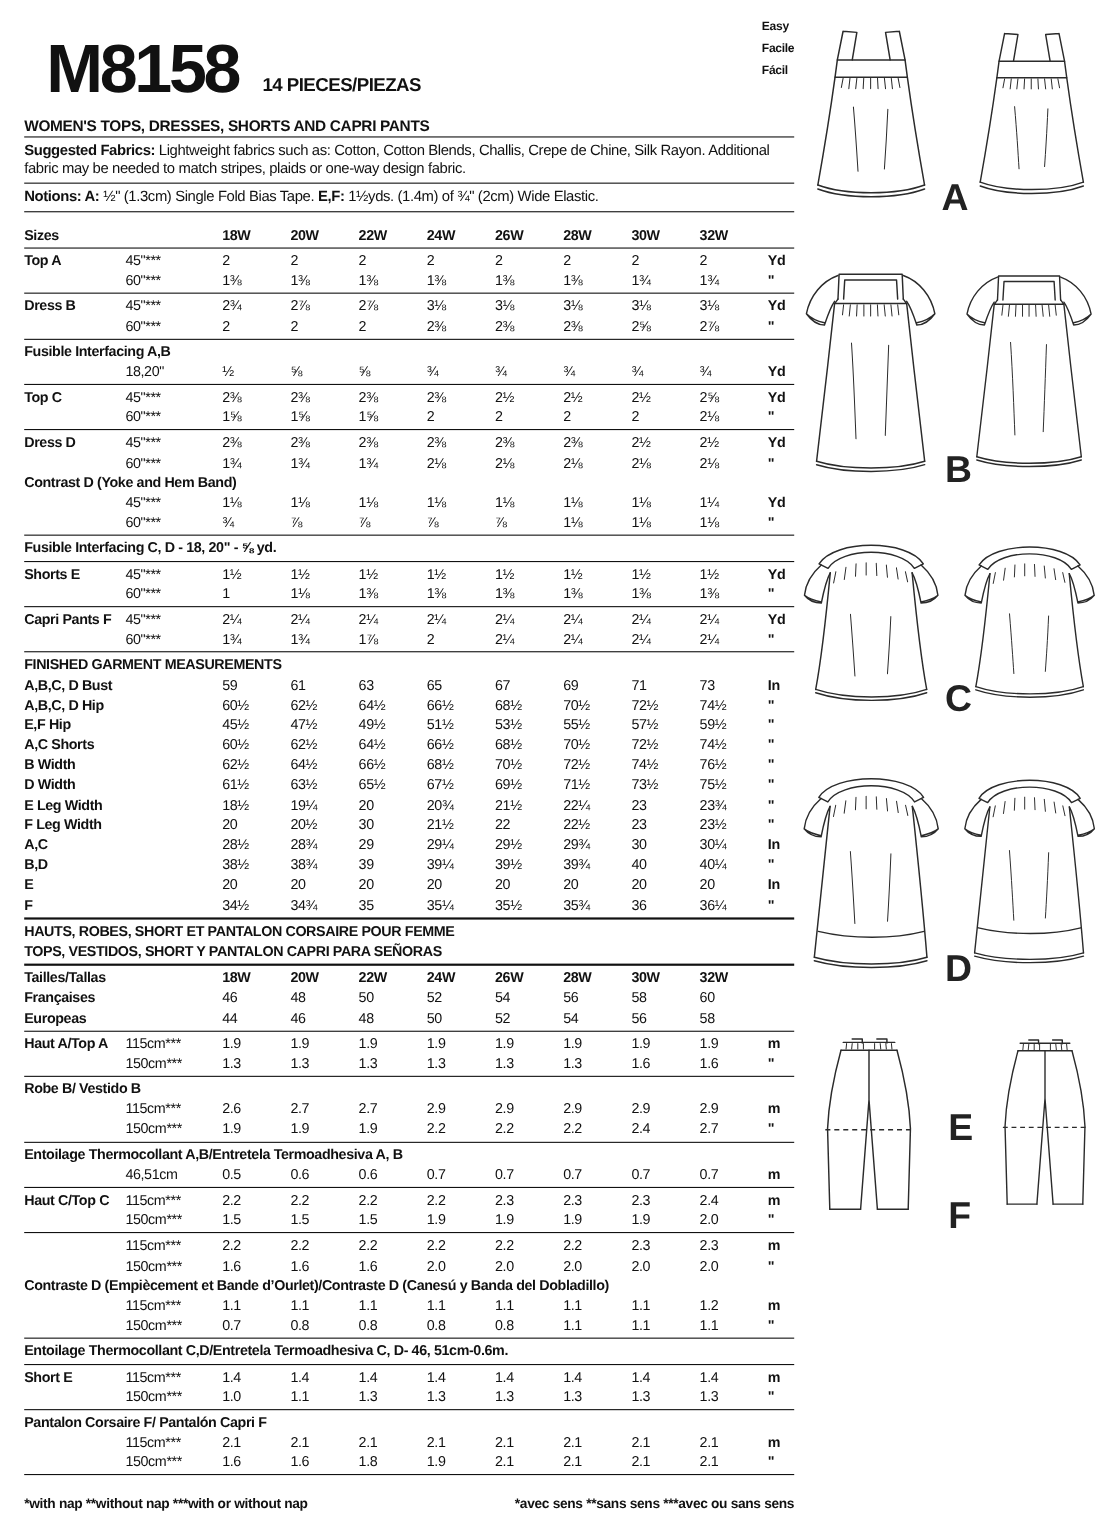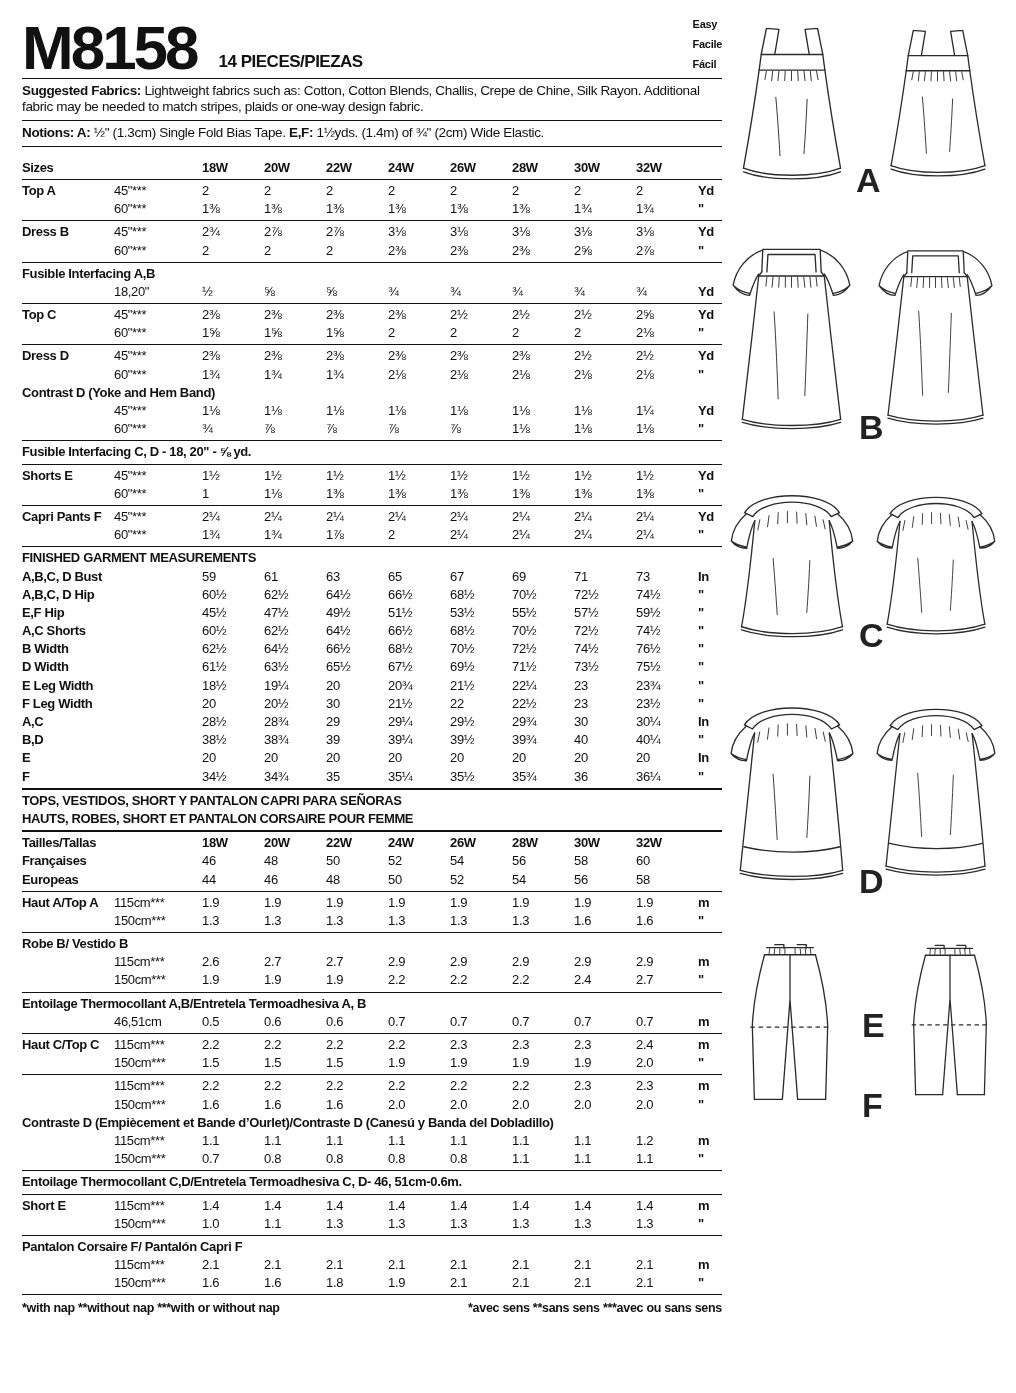--- a/index.html
+++ b/index.html
@@ -2,21 +2,21 @@
 <html><head>
 <meta charset="utf-8">
 <style>
   * { margin:0; padding:0; box-sizing:border-box; }
   html,body { width:1016px; height:1393px; background:#ffffff; overflow:hidden;
     font-family:"Liberation Sans", sans-serif; color:#111; }
   .sheet { position:relative; width:1016px; height:1393px; background:#fff; }
 
   
   .left { position:absolute; left:22px; top:0; width:700px; }
-  .masthead { display:flex; align-items:flex-end; padding-top:20px; }
+  .masthead { display:flex; align-items:flex-end; padding-top:36px;margin-left:20px; }
   .pattern-number { font-size:62px; font-weight:900; letter-spacing:-3px; line-height:0.9; }
   .pieces { font-size:17px; font-weight:700; letter-spacing:-0.5px; margin-left:22px; margin-bottom:4px; }
   .difficulty { position:absolute; right:0; top:14px; text-align:left;
     font-size:11px; font-weight:700; line-height:20px; letter-spacing:-0.3px; }
   .main-title { margin-top:14px; font-size:14px; font-weight:700; letter-spacing:-0.3px; }
   .para { font-size:13.5px; letter-spacing:-0.35px; line-height:16px; padding:2px 0 3px 0; }
   .para b { font-weight:700; }
   .rule { border-top:1.5px solid #111; margin:2px 0; }
   .rule.w1 { border-top-width:1px; }
   .rule.w3 { border-top-width:2.5px; }
@@ -27,21 +27,21 @@
     height:18.2px; line-height:18.2px; font-size:13px; letter-spacing:-0.35px; white-space:nowrap; }
   .trow .lab { font-weight:700; }
   .trow .lab.wide { grid-column:1 / 3; }
   .trow .sub { font-weight:400; }
   .trow .val {}
   .trow .b { font-weight:700; }
   .trow .unit { font-weight:700; }
   .trow.section .span { grid-column:1 / -1; font-weight:700; }
 
   
-  .footnotes { margin-top:5px; font-size:12.5px; font-weight:600; letter-spacing:-0.3px; line-height:17px; }
+  .footnotes { margin-top:18px; font-size:12.5px; font-weight:600; letter-spacing:-0.3px; line-height:17px; }
   .fnline1 { display:flex; justify-content:space-between; }
 
   
   .illos { position:absolute; left:728px; top:0; width:288px; height:1393px; }
   .vgroup { position:absolute; left:0; width:288px; }
   .garment { position:absolute; }
   .vletter { position:absolute; font-size:34px; font-weight:600; letter-spacing:0; color:#222; }
   .ln { fill:none; stroke:#2b2b2b; stroke-width:1.3; stroke-linecap:round; stroke-linejoin:round; }
   .lnt { fill:none; stroke:#2b2b2b; stroke-width:0.9; stroke-linecap:round; }
   .dash { fill:none; stroke:#2b2b2b; stroke-width:1.2; stroke-dasharray:4.5 3.5; }
@@ -56,20 +56,21 @@
     <div class="masthead">
       <div class="pattern-number">M8158</div>
       <div class="pieces">14 PIECES/PIEZAS</div>
     </div>
     <div class="difficulty">
       <div>Easy</div>
       <div>Facile</div>
       <div>Fácil</div>
     </div>
 
+    <div class="main-title">WOMEN'S TOPS, DRESSES, SHORTS AND CAPRI PANTS</div>
     <div class="rule w1"></div>
 
     <div class="para"><b>Suggested Fabrics:</b><span> Lightweight fabrics such as: Cotton, Cotton Blends, Challis, Crepe de Chine, Silk Rayon. Additional fabric may be needed to match stripes, plaids or one-way design fabric.</span></div>
     <div class="rule w1"></div>
 
     <div class="para"><b>Notions: A:</b><span> ½" (1.3cm) Single Fold Bias Tape. </span><b>E,F:</b><span> 1½yds. (1.4m) of ¾" (2cm) Wide Elastic.</span></div>
     <div class="rule w1"></div>
 
     <div class="tbl">
         <div class="trow">
@@ -439,24 +440,24 @@
           <div class="val">35</div>
           <div class="val">35¼</div>
           <div class="val">35½</div>
           <div class="val">35¾</div>
           <div class="val">36</div>
           <div class="val">36¼</div>
           <div class="unit">"</div>
         </div>
         <div class="rule w3"></div>
         <div class="trow section">
+          <div class="span">HAUTS, ROBES, SHORT ET PANTALON CORSAIRE POUR FEMME</div>
+        </div>
+        <div class="trow section">
           <div class="span">TOPS, VESTIDOS, SHORT Y PANTALON CAPRI PARA SEÑORAS</div>
-        </div>
-        <div class="trow section">
-          <div class="span">HAUTS, ROBES, SHORT ET PANTALON CORSAIRE POUR FEMME</div>
         </div>
         <div class="rule w3"></div>
         <div class="trow">
           <div class="lab wide">Tailles/Tallas</div>
           <div class="val b">18W</div>
           <div class="val b">20W</div>
           <div class="val b">22W</div>
           <div class="val b">24W</div>
           <div class="val b">26W</div>
           <div class="val b">28W</div>

